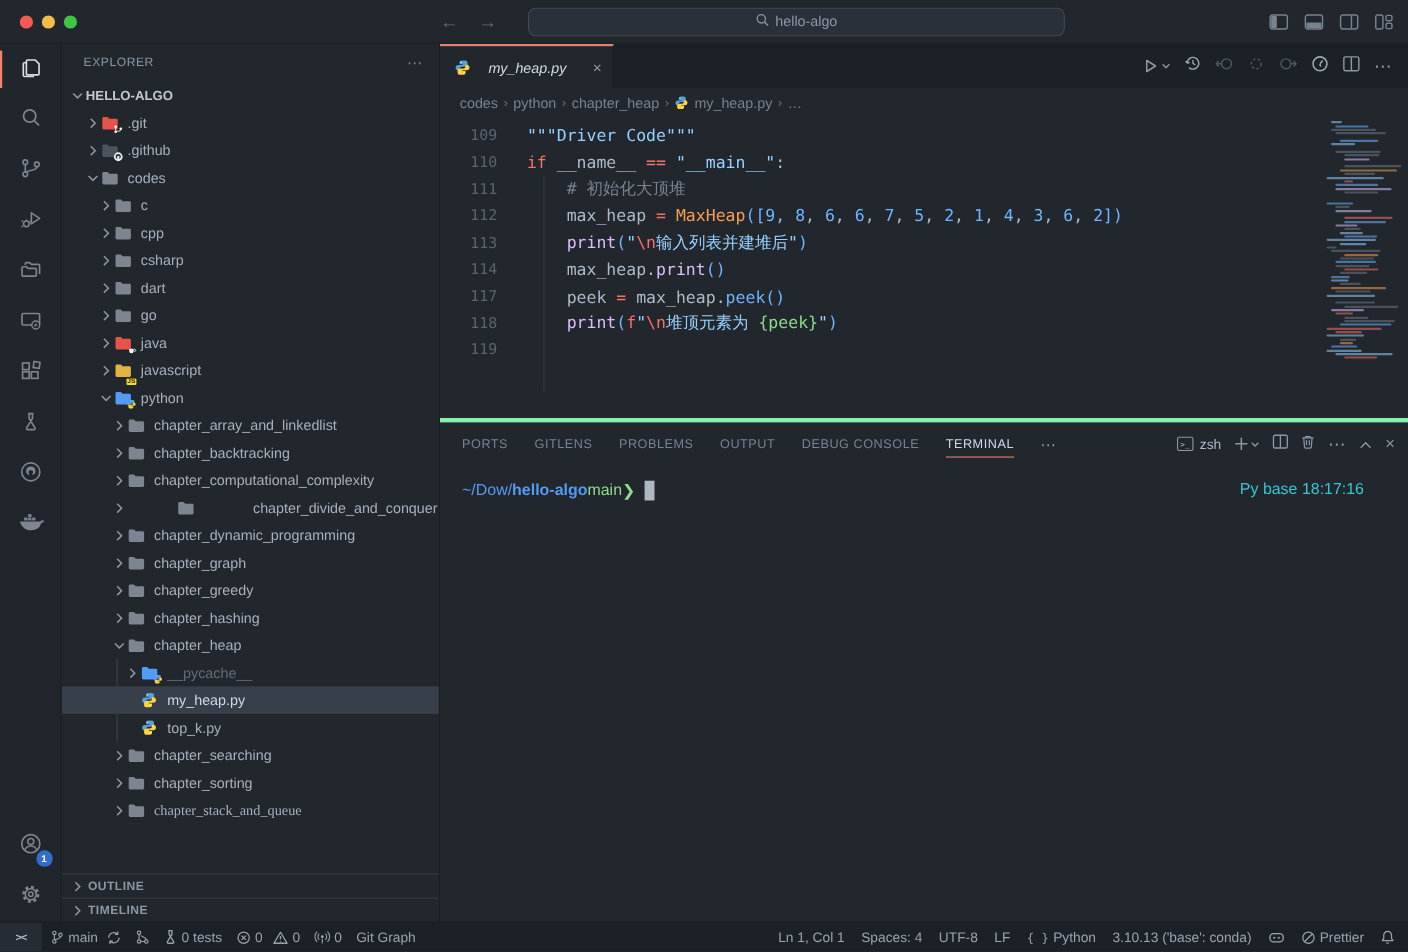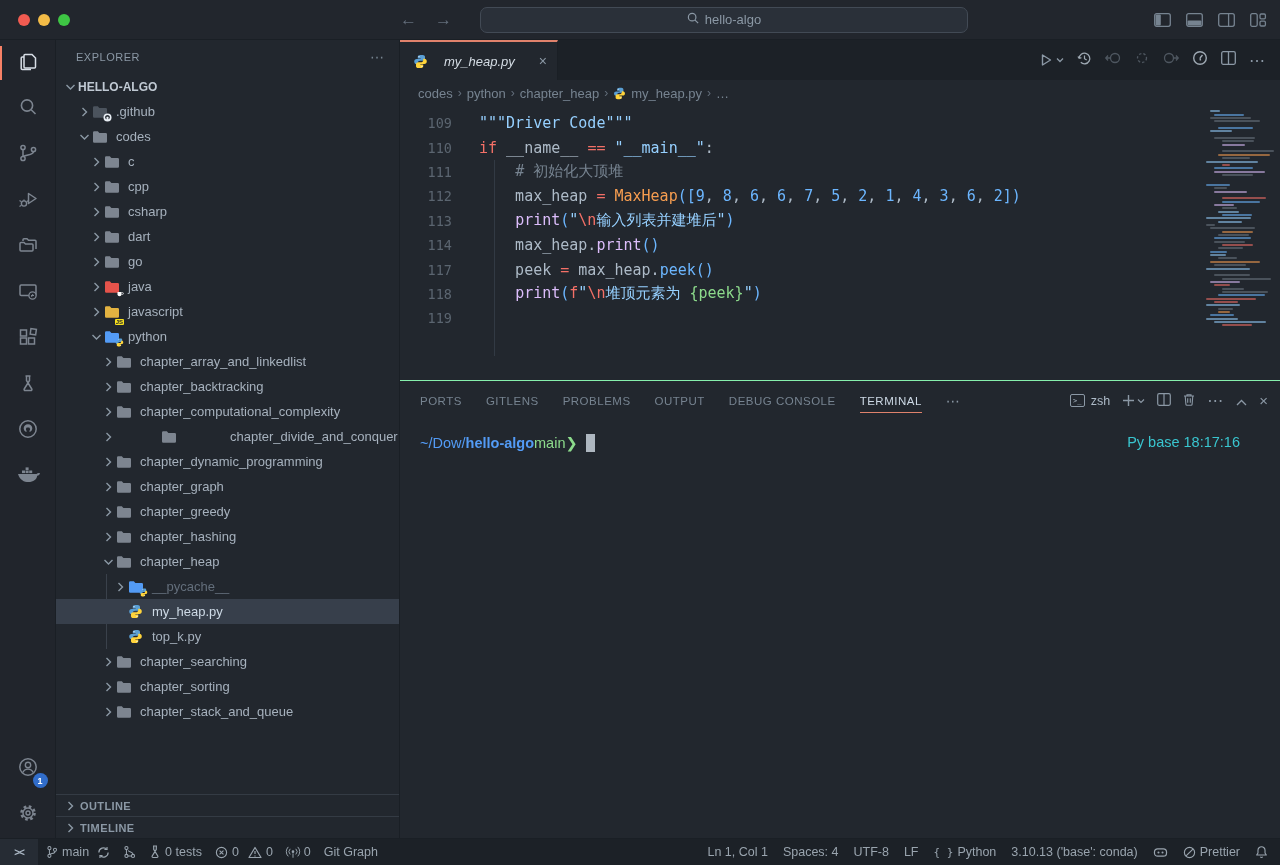--- a/index.html
+++ b/index.html
@@ -81,21 +81,21 @@
   .cline .num { width:52px; text-align:right; color:#5b6570; font-size:13.5px; flex:0 0 52px; }
   .cline .txt { margin-left:27px; }
   .indentguide { position:absolute; left:94px; top:54px; height:196px; width:1px; background:#323a44; }
   .tok-pl{color:#adbac7}.tok-kw{color:#f47067}.tok-str{color:#96d0ff}.tok-num{color:#6cb6ff}
   .tok-fn{color:#dcbdfb}.tok-cls{color:#f69d50}.tok-cm{color:#768390}.tok-br{color:#6cb6ff}
   .tok-grn{color:#8ddb8c}.tok-mth{color:#6cb6ff}
   .minimap { width:78px; flex:0 0 78px; padding:1px 6px 0 4px; }
   .mm-line { height:2px; border-radius:1px; margin-bottom:1.35px; }
 
   
-  .panel { flex:1 1 auto; border-top:1px solid #86efac; display:flex; flex-direction:column; min-height:0; }
+  .panel { flex:1 1 auto; border-top:4px solid #86efac; display:flex; flex-direction:column; min-height:0; }
   .paneltabs { height:39px; flex:0 0 39px; display:flex; align-items:center; padding:0 12px 0 20px; }
   .ptab { font-size:11.5px; letter-spacing:.5px; color:#768390; margin-right:24px; height:100%;
     display:flex; align-items:center; position:relative; }
   .ptab.active { color:#cdd9e5; }
   .ptab.active::after { content:""; position:absolute; left:0; right:0; bottom:7px; height:1.5px; background:#e0826c; }
   .ptab-more { color:#8b98a5; font-size:14px; letter-spacing:1px; margin-right:10px; }
   .panelctrls { margin-left:auto; display:flex; align-items:center; gap:12px; color:#8b98a5; }
   .shellbadge { display:flex; align-items:center; gap:6px; font-size:12.5px; color:#adbac7; }
   .termicon { width:15px; height:13px; border:1px solid #8b98a5; border-radius:2px; font-size:7px;
     display:flex; align-items:center; justify-content:center; color:#adbac7; font-family:"DejaVu Sans Mono",monospace;}
@@ -279,20 +279,39 @@
             <span class="lbl">HELLO-ALGO</span>
           </div>
           <div class="trow" style="padding-left: 20px;">
             <span class="chev ">
               <svg width="7" height="10" viewBox="0 0 7 10">
                 <path d="M1.5 1l4 4-4 4" fill="none" stroke="#8b98a5" stroke-width="1.4"></path>
               </svg>
             </span>
             <span class="ticon">
               <svg width="16" height="14" viewBox="0 0 16 14">
+                <path d="M1 2.6A1.3 1.3 0 0 1 2.3 1.3h3.5l1.6 1.6h6.3A1.3 1.3 0 0 1 15 4.2v7.2a1.3 1.3 0 0 1-1.3 1.3H2.3A1.3 1.3 0 0 1 1 11.4z" fill="#e5534b"></path>
+              </svg>
+              <span style="position:absolute;right:-3px;bottom:-3px;line-height:0;"><svg width="9" height="9" viewBox="0 0 9 9">
+                  <circle cx="2.2" cy="2.2" r="1.2" fill="#fff"></circle>
+                  <circle cx="2.2" cy="6.8" r="1.2" fill="#fff"></circle>
+                  <circle cx="6.8" cy="4" r="1.2" fill="#fff"></circle>
+                  <path d="M2.2 3.2v2.6M6.8 5c0 1.6-3 1-4 1.6" stroke="#fff" stroke-width=".8" fill="none"></path>
+                </svg></span>
+            </span>
+            <span class="lbl">.git</span>
+          </div>
+          <div class="trow" style="padding-left: 20px;">
+            <span class="chev ">
+              <svg width="7" height="10" viewBox="0 0 7 10">
+                <path d="M1.5 1l4 4-4 4" fill="none" stroke="#8b98a5" stroke-width="1.4"></path>
+              </svg>
+            </span>
+            <span class="ticon">
+              <svg width="16" height="14" viewBox="0 0 16 14">
                 <path d="M1 2.6A1.3 1.3 0 0 1 2.3 1.3h3.5l1.6 1.6h6.3A1.3 1.3 0 0 1 15 4.2v7.2a1.3 1.3 0 0 1-1.3 1.3H2.3A1.3 1.3 0 0 1 1 11.4z" fill="#4b535d"></path>
               </svg>
               <span style="position:absolute;right:-3px;bottom:-3px;line-height:0;"><svg width="9" height="9" viewBox="0 0 9 9">
                   <circle cx="4.5" cy="4.5" r="4" fill="#e8eef4"></circle>
                   <path d="M4.5 2c-1.5 0-2.4 1-2.4 2.2 0 1 .6 1.8 1.5 2.1v-.8c-.2-.3-.3-.6-.2-1 .1-.4.4-.7.6-.7h1c.2 0 .5.3.6.7.1.4 0 .7-.2 1v.8c.9-.3 1.5-1.1 1.5-2.1C6.9 3 6 2 4.5 2z" fill="#2b3138"></path>
                 </svg></span>
             </span>
             <span class="lbl">.github</span>
           </div>
           <div class="trow" style="padding-left: 20px;">
@@ -602,21 +621,21 @@
                 <path d="M1.5 1l4 4-4 4" fill="none" stroke="#8b98a5" stroke-width="1.4"></path>
               </svg>
             </span>
             <span class="ticon">
               <svg width="16" height="14" viewBox="0 0 16 14">
                 <path d="M1 2.6A1.3 1.3 0 0 1 2.3 1.3h3.5l1.6 1.6h6.3A1.3 1.3 0 0 1 15 4.2v7.2a1.3 1.3 0 0 1-1.3 1.3H2.3A1.3 1.3 0 0 1 1 11.4z" fill="#7d8590"></path>
               </svg>
             </span>
             <span class="lbl">chapter_sorting</span>
           </div>
-          <div class="trow" style="padding-left: 44px;">
+          <div class="trow" style="padding-left: 44px; font-family: Liberation Serif, serif;">
             <span class="chev ">
               <svg width="7" height="10" viewBox="0 0 7 10">
                 <path d="M1.5 1l4 4-4 4" fill="none" stroke="#8b98a5" stroke-width="1.4"></path>
               </svg>
             </span>
             <span class="ticon">
               <svg width="16" height="14" viewBox="0 0 16 14">
                 <path d="M1 2.6A1.3 1.3 0 0 1 2.3 1.3h3.5l1.6 1.6h6.3A1.3 1.3 0 0 1 15 4.2v7.2a1.3 1.3 0 0 1-1.3 1.3H2.3A1.3 1.3 0 0 1 1 11.4z" fill="#7d8590"></path>
               </svg>
             </span>

